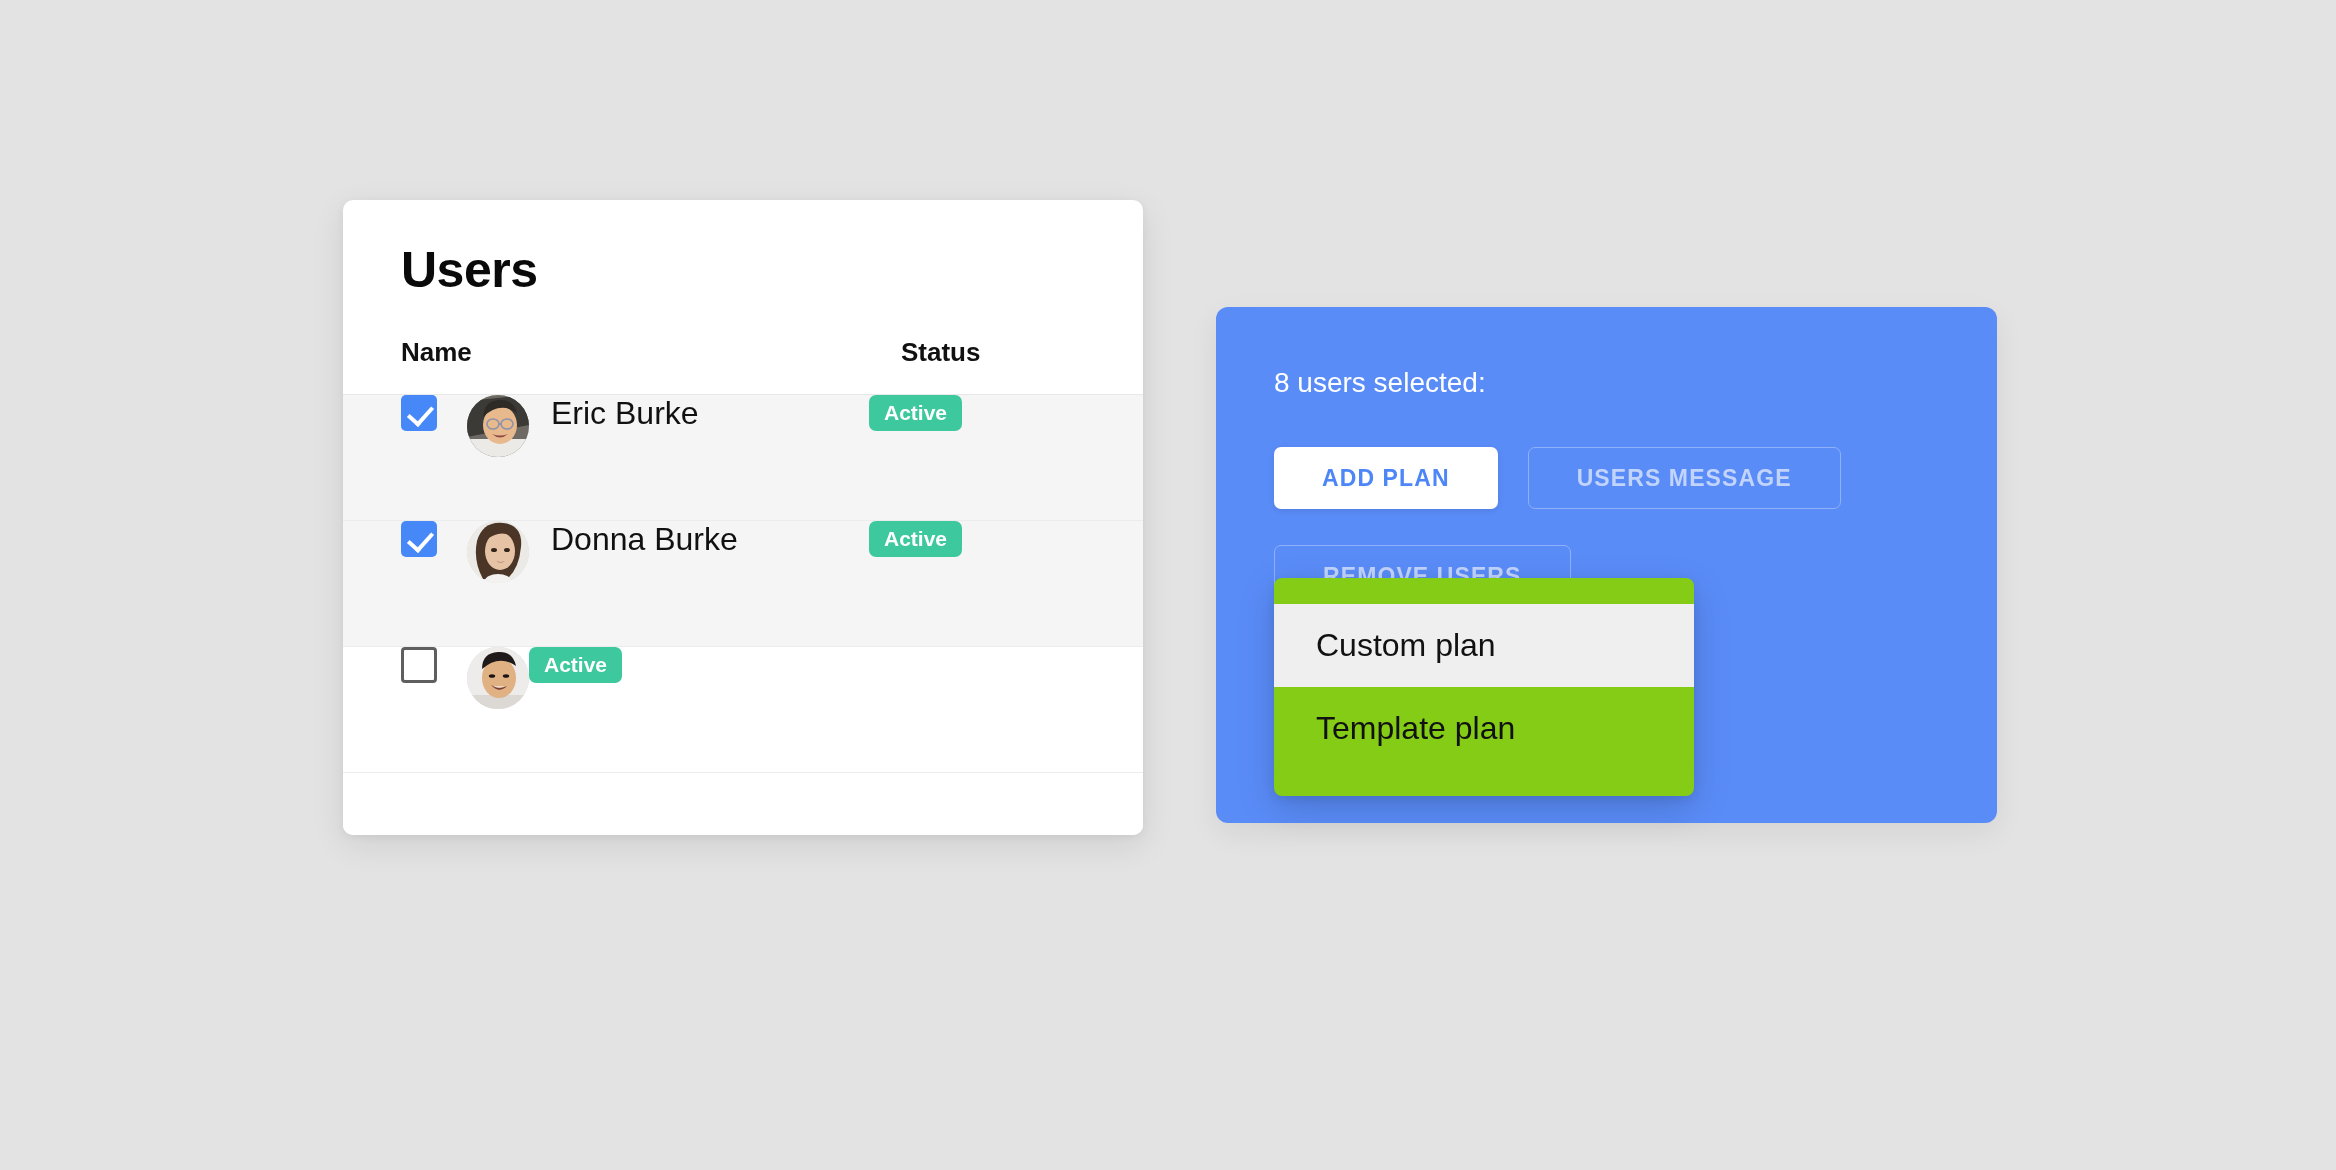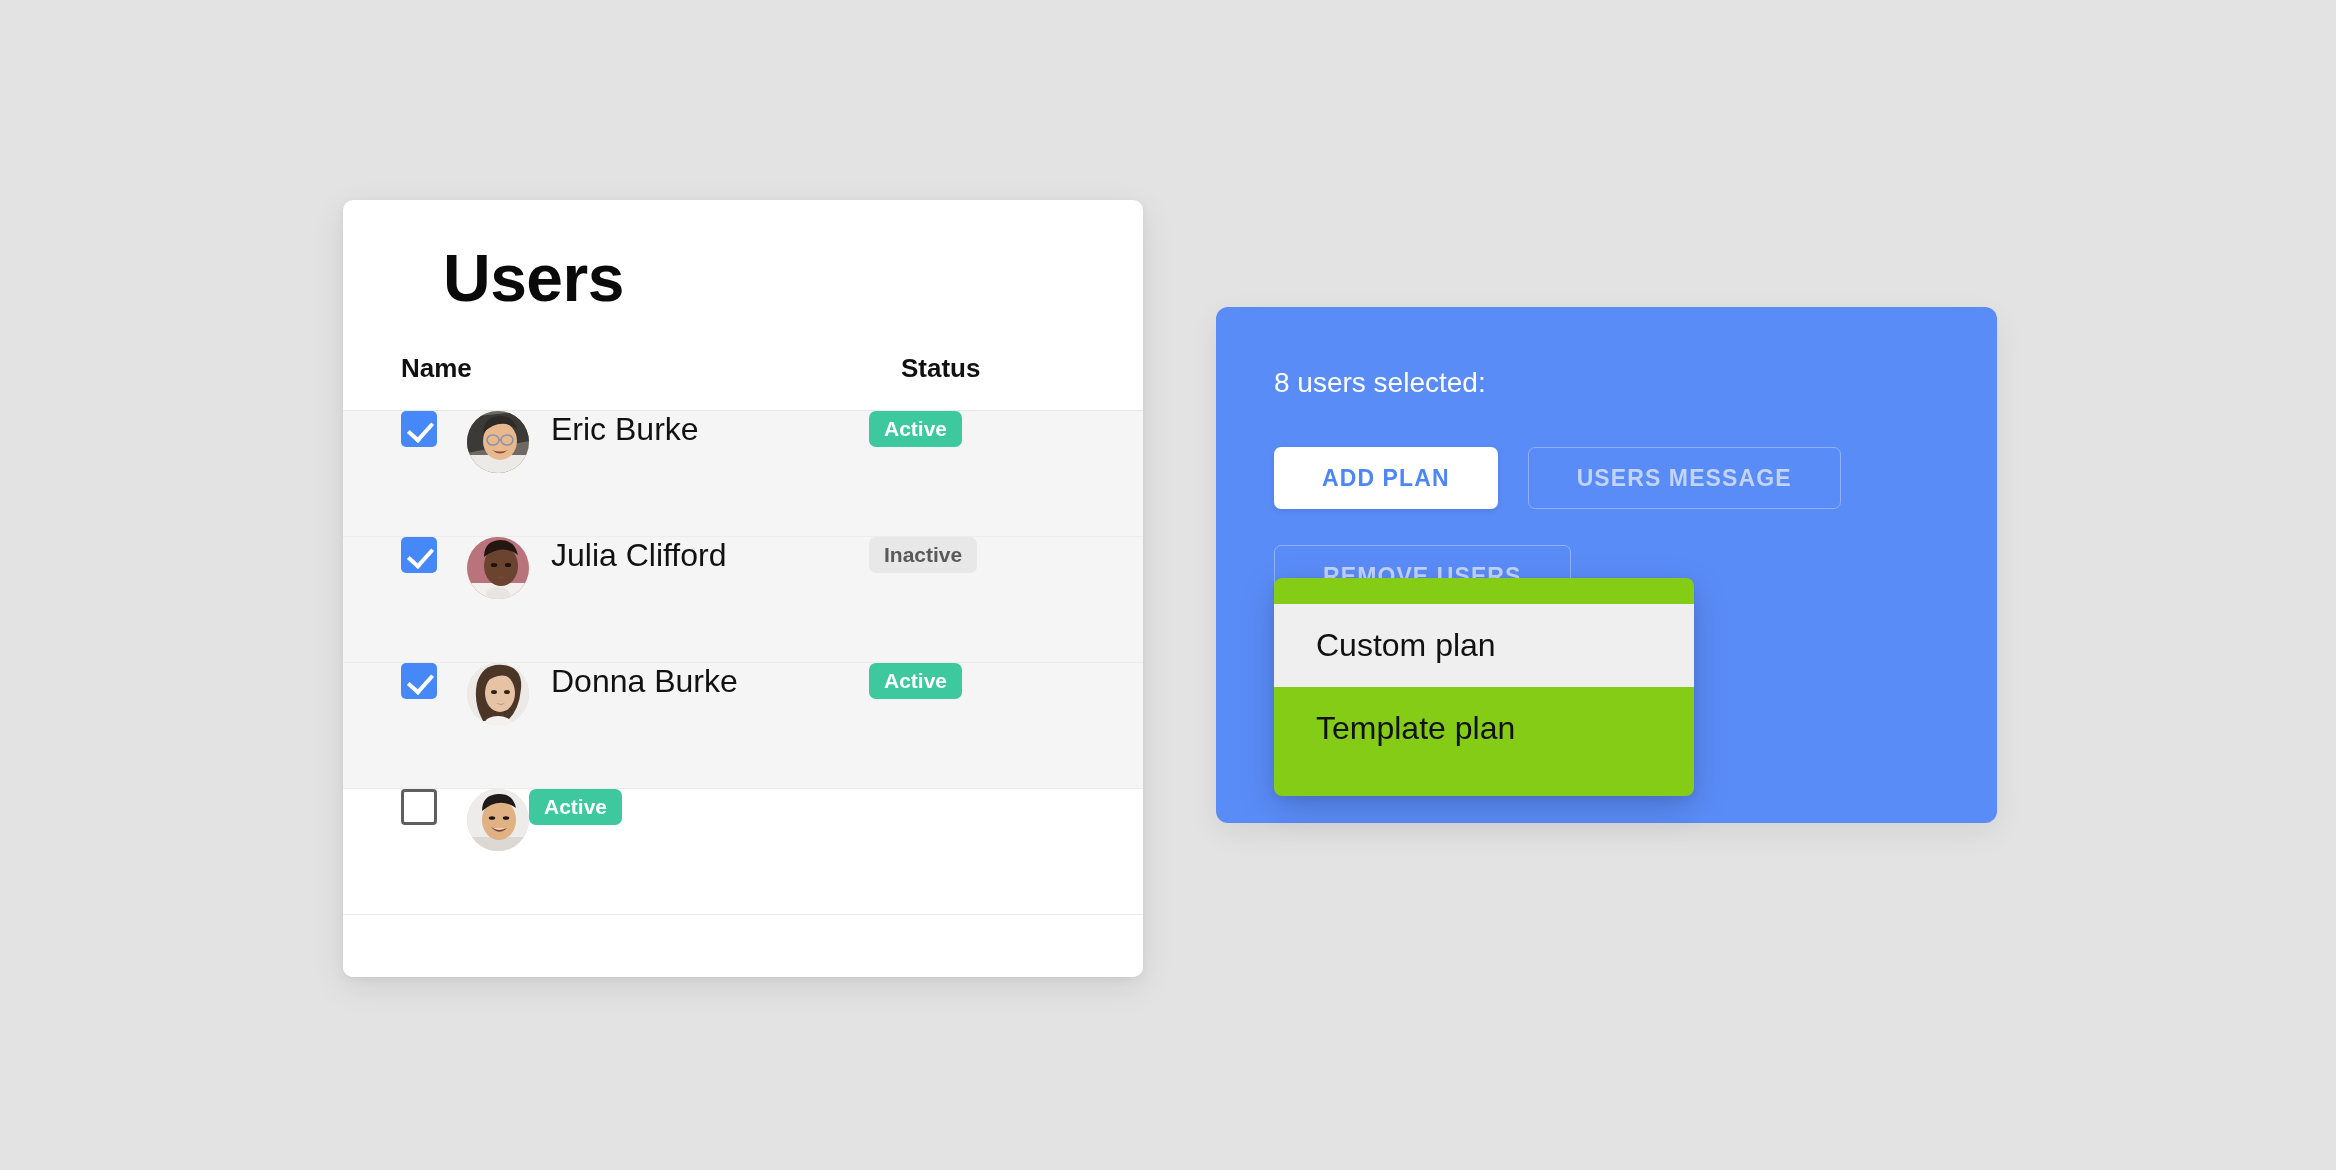--- a/index.html
+++ b/index.html
@@ -27,27 +27,26 @@
     left: 343px;
     top: 200px;
     width: 800px;
     background: #ffffff;
     border-radius: 10px;
     box-shadow: 0 10px 34px rgba(0,0,0,0.09), 0 2px 8px rgba(0,0,0,0.05);
     overflow: hidden;
   }
 
   .card-title {
-    font-size: 66px;
+    font-size: 50px;
     font-weight: bold;
     color: #0a0a0a;
     letter-spacing: -0.5px;
     padding: 45px 0 0 58px;
     line-height: 1.0;
-    margin-left: 42px;
   }
 
   .table-head {
     display: flex;
     align-items: center;
     padding: 42px 0 26px 58px;
     border-bottom: 1px solid #e8e8e8;
   }
   .th {
     font-size: 26px;
@@ -238,37 +237,20 @@
           <ellipse cx="26" cy="29" rx="6" ry="5" fill="none" stroke="#8d93a8" stroke-width="1.6"></ellipse>
           <ellipse cx="40" cy="29" rx="6" ry="5" fill="none" stroke="#8d93a8" stroke-width="1.6"></ellipse>
           <line x1="32" y1="29" x2="34" y2="29" stroke="#8d93a8" stroke-width="1.6"></line>
           <path d="M25 39 q8 7 16 0 q-8 3 -16 0 z" fill="#8e4b45"></path>
         </svg>
       </div>
       <div class="uname">Eric Burke</div>
       <div class="badge active">Active</div>
     </div>
 
-    <div class="row selected">
-      <div class="cb on"></div>
-      <div class="avatar">
-        <svg viewBox="0 0 62 62" preserveAspectRatio="xMidYMid slice" aria-hidden="true">
-          <rect x="0" y="0" width="62" height="62" fill="#b9737a"></rect>
-          <rect x="0" y="46" width="62" height="16" fill="#f2efee"></rect>
-          <ellipse cx="34" cy="29" rx="17" ry="20" fill="#6b4430"></ellipse>
-          <path d="M17 20 q18 -14 34 -2 q-3 -15 -18 -15 q-16 1 -16 17 z" fill="#241712"></path>
-          <ellipse cx="27" cy="28" rx="3.2" ry="2.1" fill="#1d120d"></ellipse>
-          <ellipse cx="41" cy="28" rx="3.2" ry="2.1" fill="#1d120d"></ellipse>
-          <path d="M29 39 q5 4 10 0 q-5 2 -10 0 z" fill="#86473c"></path>
-          <ellipse cx="31" cy="58" rx="12" ry="8" fill="#e8e4e2"></ellipse>
-        </svg>
-      </div>
-      <div class="uname">Julia Clifford</div>
-      <div class="badge inactive">Inactive</div>
-    </div>
 
     <div class="row selected">
       <div class="cb on"></div>
       <div class="avatar">
         <svg viewBox="0 0 62 62" preserveAspectRatio="xMidYMid slice" aria-hidden="true">
           <rect x="0" y="0" width="62" height="62" fill="#eceae7"></rect>
           <path d="M10 20 q6 -20 26 -18 q20 2 18 24 q-2 22 -14 32 L16 58 Q6 40 10 20 z" fill="#4a3526"></path>
           <ellipse cx="33" cy="30" rx="15" ry="19" fill="#e7c3a5"></ellipse>
           <path d="M19 19 q15 -12 29 -2 q-2 -14 -15 -14 q-14 1 -14 16 z" fill="#4a3526"></path>
           <ellipse cx="27" cy="29" rx="3" ry="2" fill="#33241a"></ellipse>

